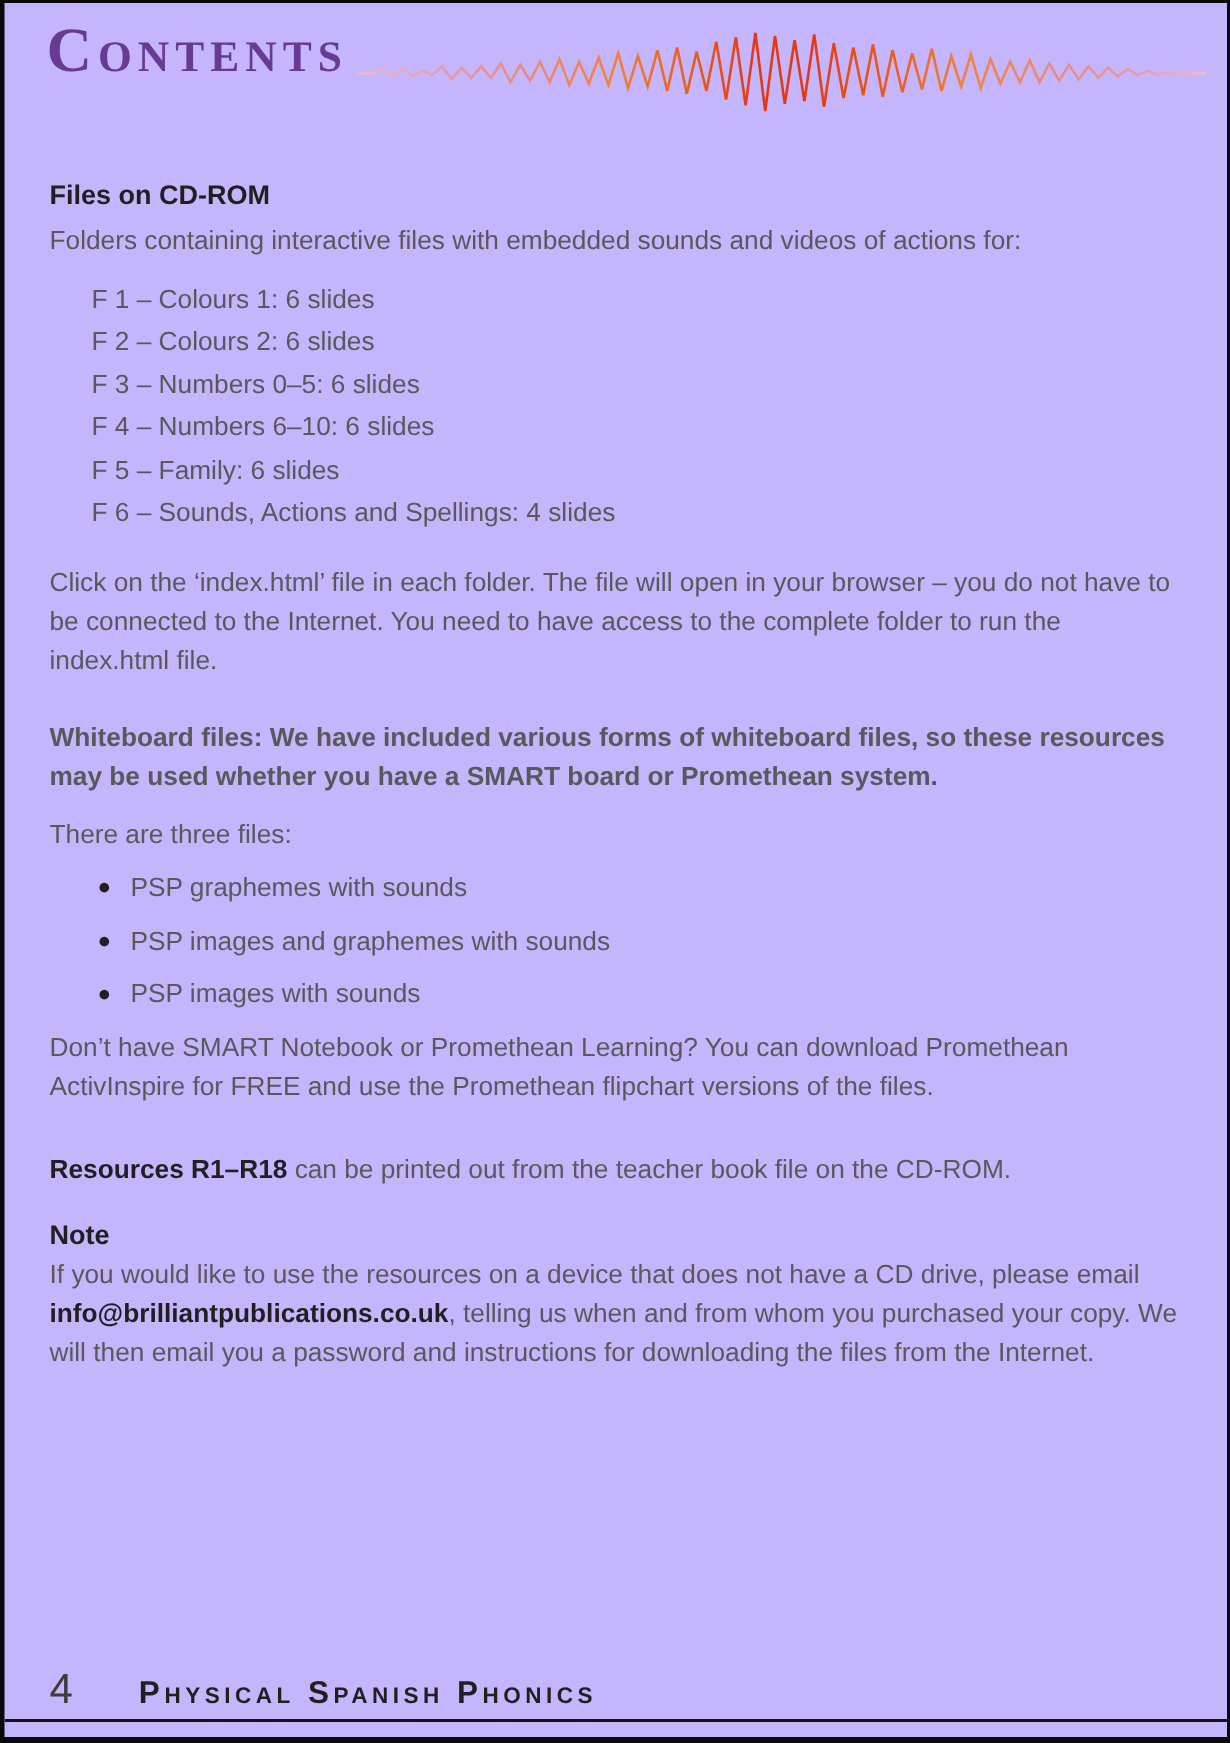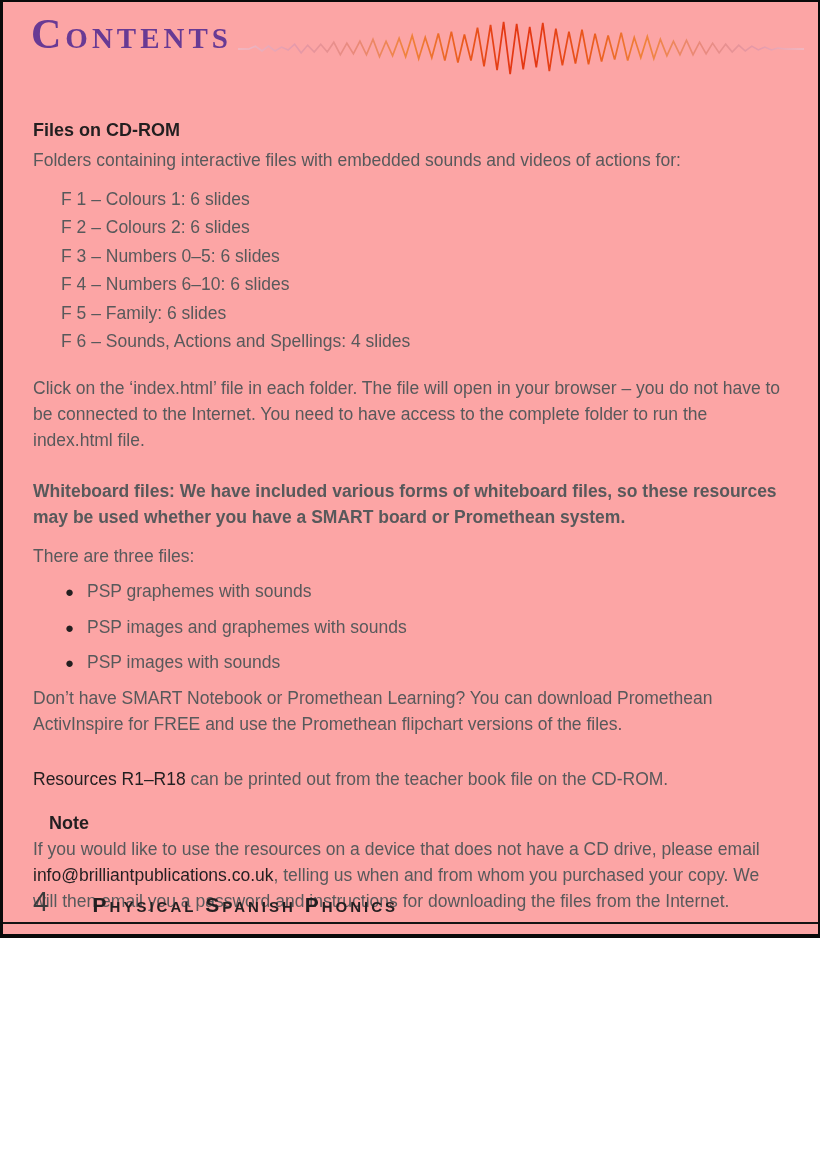--- a/index.html
+++ b/index.html
@@ -1,21 +1,21 @@
 <!DOCTYPE html>
 <html><head>
 <meta charset="utf-8">
 <style>
   * { margin: 0; padding: 0; box-sizing: border-box; }
   html, body { background: #ffffff; }
   .page {
     position: relative;
     width: 820px;
-    height: 938px;
-    background: #fca5a5;
+    height: 1162px;
+    background: #c4b5fd;
     border: 2px solid #0a0a0a;
     border-left-width: 3px;
     border-bottom-width: 4px;
     overflow: hidden;
     font-family: "Liberation Sans", sans-serif;
     color: #58595B;
   }
   .content { padding: 0 30px; }
 
   
@@ -41,23 +41,23 @@
   .folder-list { margin-top: 12px; margin-left: 28px; }
   .folder-item { line-height: 28.4px; }
   .para-index { margin-top: 20px; }
   .para-whiteboard { margin-top: 25px; font-weight: bold; }
   .three-files { margin-top: 13px; }
   .bullet-list { margin-top: 9px; margin-left: 32px; }
   .bullet-item { line-height: 26px; margin-bottom: 8.5px; display: flex; }
   .bullet-glyph { color: #231F20; font-size: 15px; width: 22px; flex: none; padding-top: 1px; }
   .para-download { margin-top: 9px; }
   .para-resources { margin-top: 29px; }
-  .note-heading { margin-top: 18px; margin-left: 16px; }
+  .note-heading { margin-top: 18px; }
   .para-note { margin-top: 0; }
-  .emph { font-weight: 400; color: #231F20; }
+  .emph { font-weight: 700; color: #231F20; }
 
   
   .footer { position: absolute; left: 0; right: 0; bottom: 0; }
   .footer-row {
     display: flex; align-items: flex-end;
     padding: 0 28px 5px 30px;
   }
   .page-number { font-size: 28px; line-height: 30px; color: #3c3c3c; }
   .book-title {
     margin-left: 44px;

